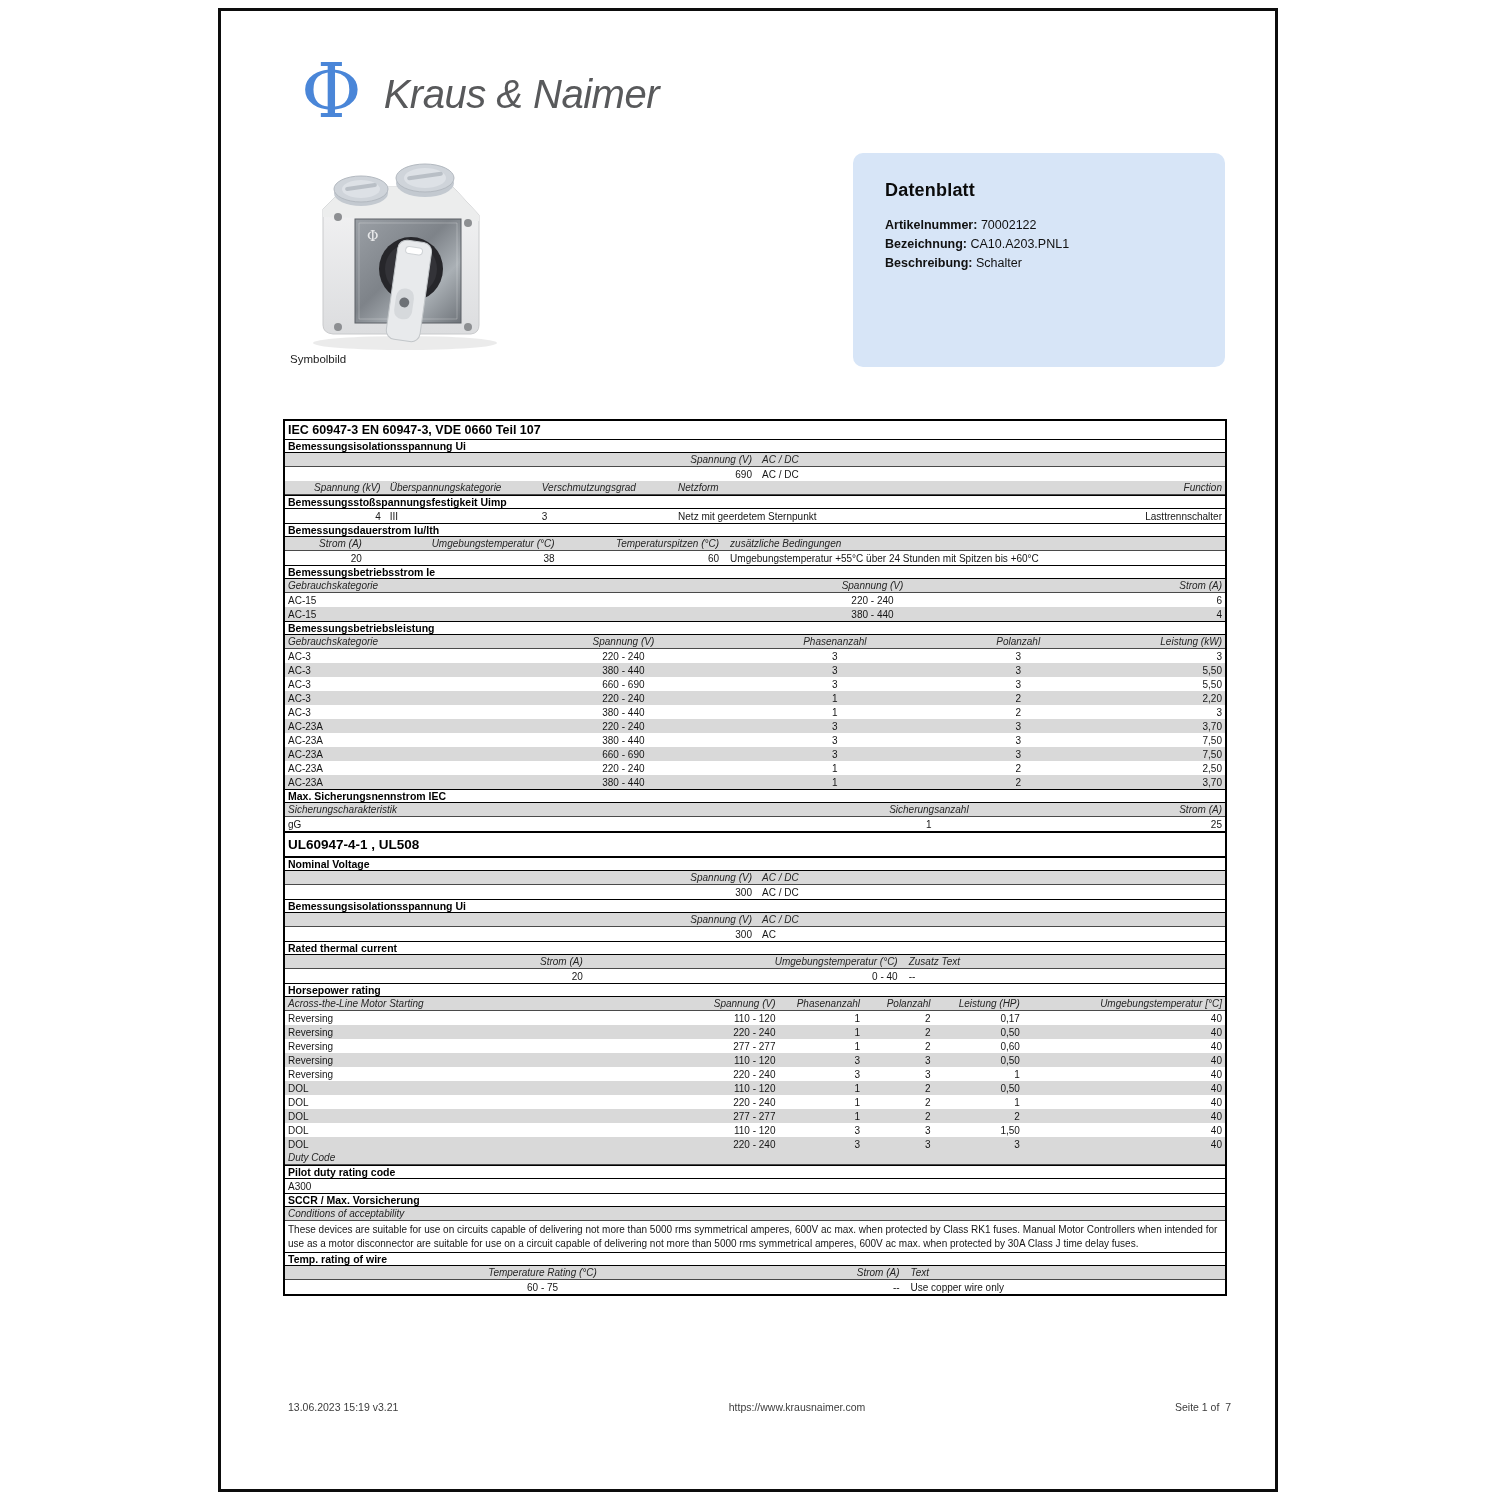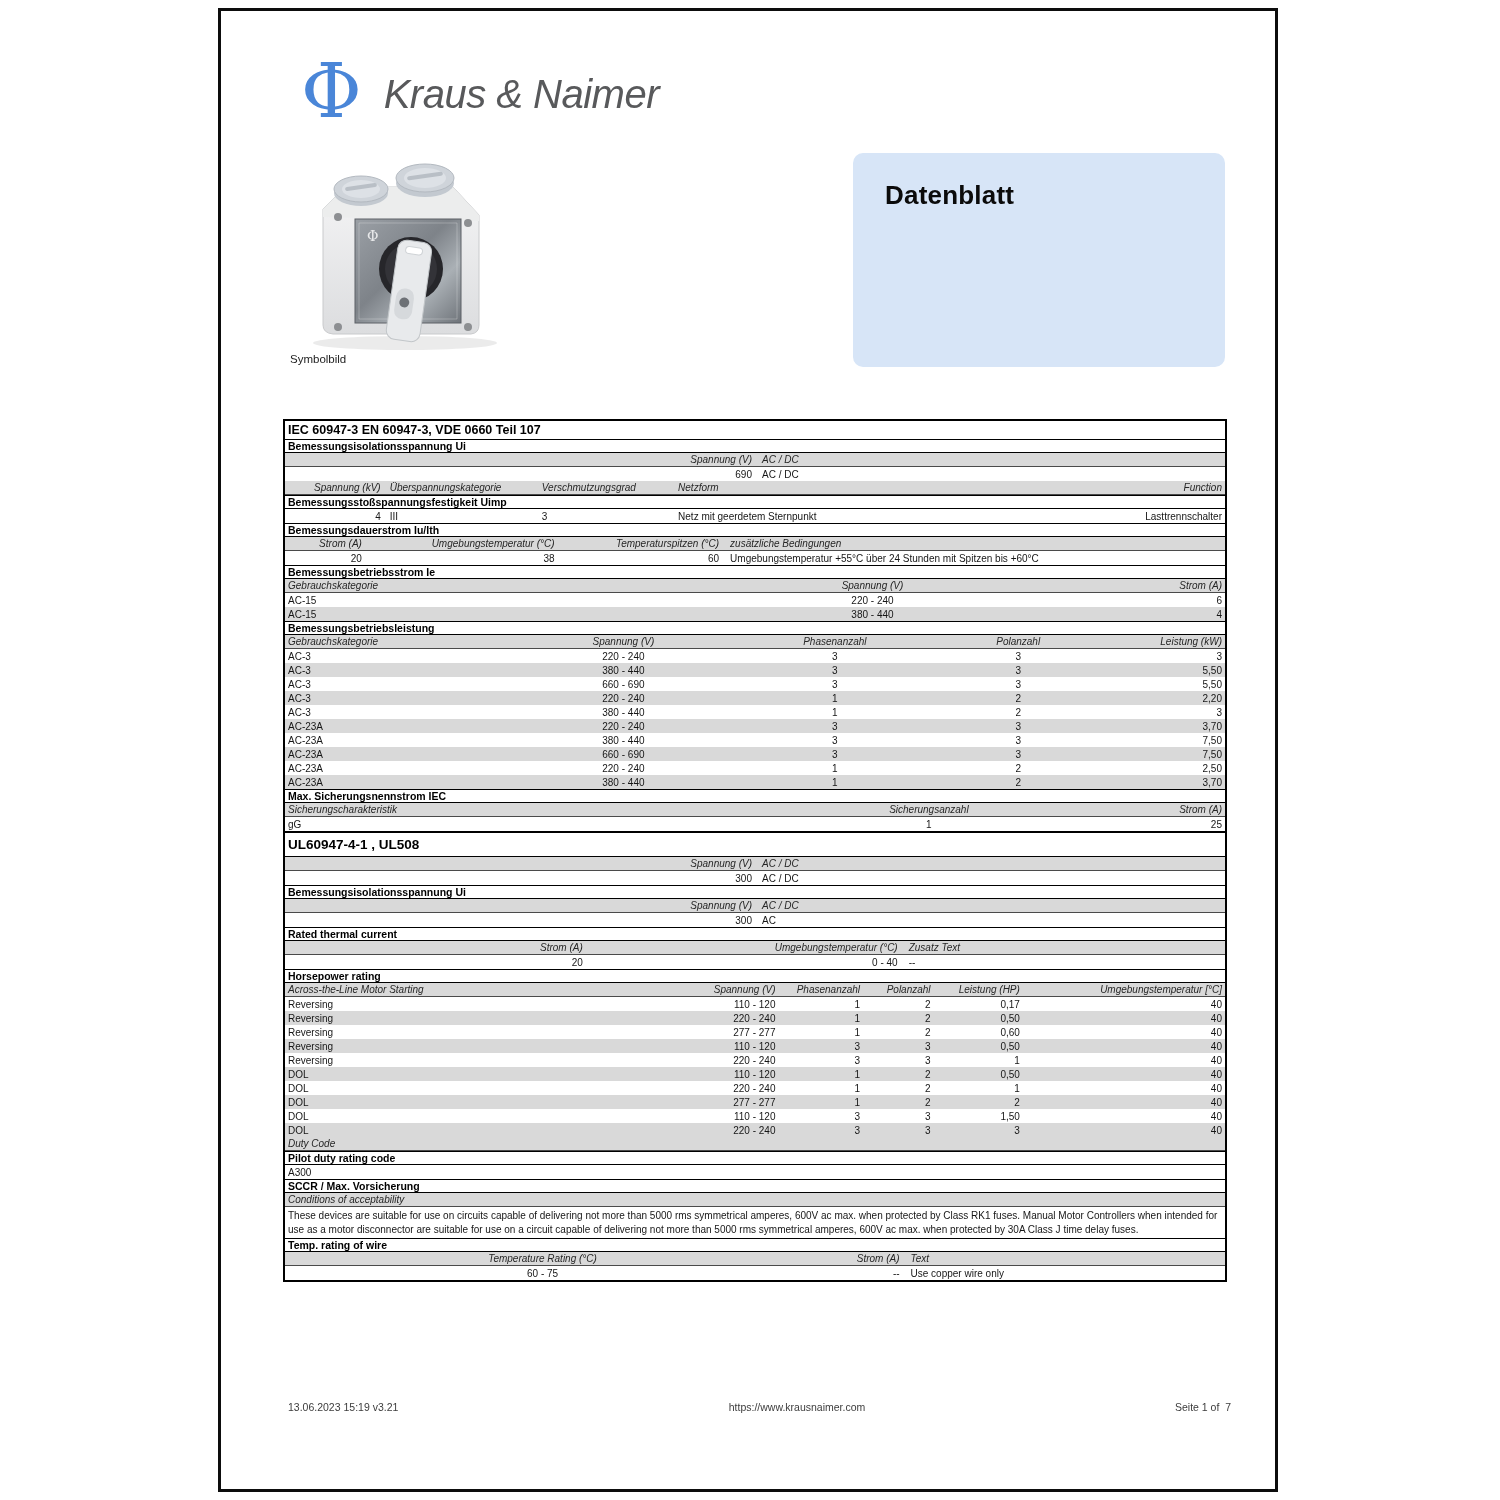--- a/index.html
+++ b/index.html
@@ -14,21 +14,21 @@
   .phi { font-family:"DejaVu Serif", serif; font-size:74px; line-height:80px; color:#4a86d8; font-weight:400; }
   .brand-name { font-size:40px; color:#58595b; margin-left:22px; letter-spacing:-0.5px; margin-top:6px;font-style:italic; }
 
   
   .photo { position:absolute; left:72px; top:146px; width:232px; height:196px; }
   .caption { position:absolute; left:69px; top:342px; font-size:11.5px; color:#222; }
 
   
   .infobox { position:absolute; left:632px; top:142px; width:372px; height:214px;
              background:#d7e5f7; border-radius:10px; padding:27px 32px; }
-  .infobox h1 { font-size:26px; font-weight:bold; color:#0b0b0b; letter-spacing:0.2px; }
+  .infobox h1 { font-size:18px; font-weight:bold; color:#0b0b0b; letter-spacing:0.2px; }
   .fields { margin-top:15px; }
   .field { font-size:12.5px; color:#111; line-height:19px; }
   .field b { font-weight:bold; }
 
   
   .dtable { position:absolute; left:62px; top:408px; width:944px; border:2px solid #000; background:#fff; }
   .row { display:flex; align-items:center; min-height:14px; position:relative; }
   .row.big  { min-height:18px; font-size:12.5px; font-weight:bold; color:#000; padding-left:3px; }
   .row.big2 { min-height:26px; font-size:13.5px; font-weight:bold; color:#000; padding-left:3px; border-top:2px solid #000; border-bottom:1.5px solid #000; }
   .row.sec  { font-size:10.5px; font-weight:bold; color:#000; padding-left:3px;
@@ -98,20 +98,25 @@
         <rect x="110" y="90" width="17" height="7" rx="3.5" fill="#ffffff" stroke="#cfd3d6" stroke-width="1"></rect>
         <path d="M116 132 q8 0 9 9 l0 14 q-1 8 -9 8 q-8 0 -9 -8 l0 -14 q1 -9 9 -9" fill="#d6d9dc"></path>
         <circle cx="116" cy="146" r="5" fill="#6d7176"></circle>
       </g>
     </svg>
   </div>
   <div class="caption">Symbolbild</div>
 
   <div class="infobox">
     <h1>Datenblatt</h1>
+    <div class="fields">
+      <div class="field"><b>Artikelnummer:</b> <span>70002122</span></div>
+      <div class="field"><b>Bezeichnung:</b> <span>CA10.A203.PNL1</span></div>
+      <div class="field"><b>Beschreibung:</b> <span>Schalter</span></div>
+    </div>
   </div>
 
   <div class="dtable" id="dtable">
       <div class="row big">IEC 60947-3 EN 60947-3, VDE 0660 Teil 107</div>
       <div class="row sec">Bemessungsisolationsspannung Ui</div>
       <div class="row hdr">
         <div class="cell r" style="flex: 0 0 50%;">Spannung (V)</div>
         <div class="cell l" style="flex: 0 0 50%; padding-left: 7px;">AC / DC</div>
       </div>
       <div class="row dat">
@@ -245,20 +250,21 @@
         <div class="cell l" style="flex: 0 0 45%;">Sicherungscharakteristik</div>
         <div class="cell c" style="flex: 0 0 47%;">Sicherungsanzahl</div>
         <div class="cell r" style="flex: 0 0 8%;">Strom (A)</div>
       </div>
       <div class="row dat">
         <div class="cell l" style="flex: 0 0 45%;">gG</div>
         <div class="cell c" style="flex: 0 0 47%;">1</div>
         <div class="cell r" style="flex: 0 0 8%;">25</div>
       </div>
       <div class="row big2">UL60947-4-1 , UL508</div>
+      <div class="row sec">Nominal Voltage</div>
       <div class="row hdr">
         <div class="cell r" style="flex: 0 0 50%;">Spannung (V)</div>
         <div class="cell l" style="flex: 0 0 50%; padding-left: 7px;">AC / DC</div>
       </div>
       <div class="row dat">
         <div class="cell r" style="flex: 0 0 50%;">300</div>
         <div class="cell l" style="flex: 0 0 50%; padding-left: 7px;">AC / DC</div>
       </div>
       <div class="row sec">Bemessungsisolationsspannung Ui</div>
       <div class="row hdr">

